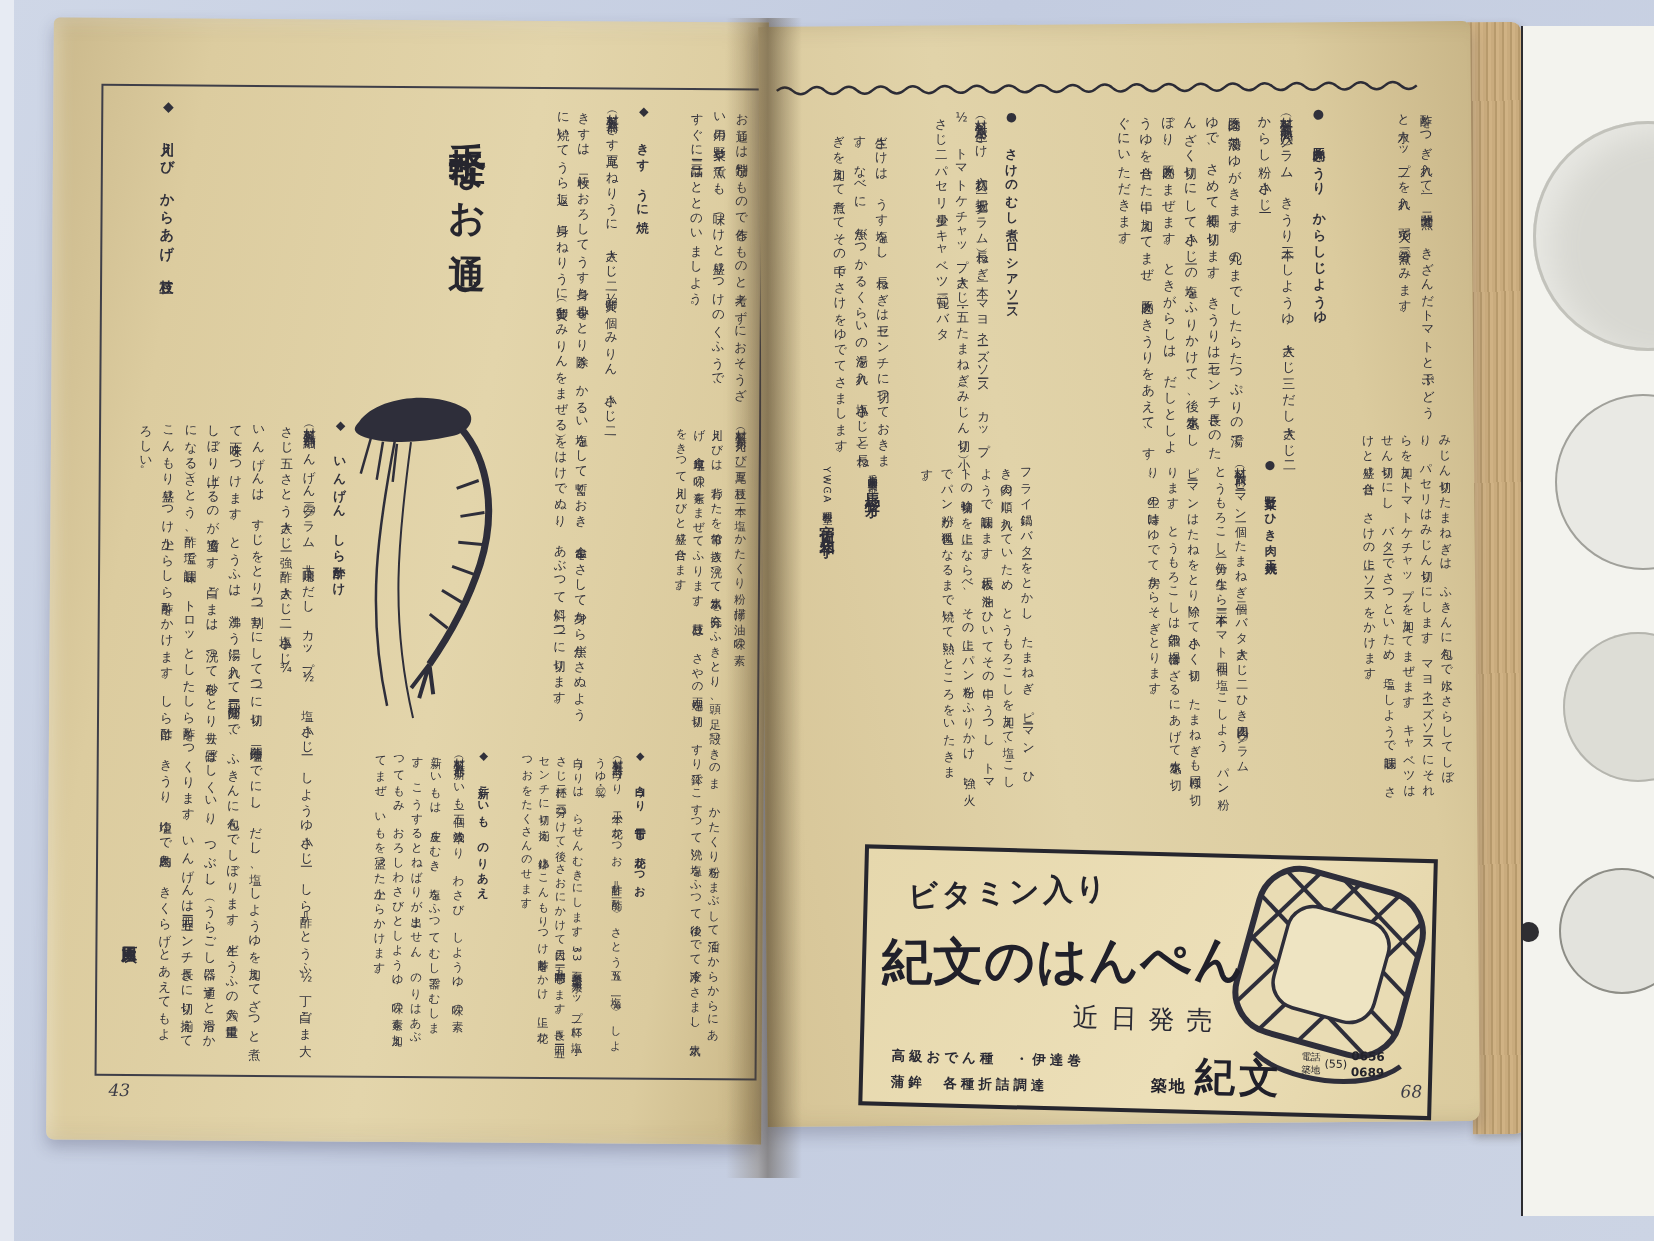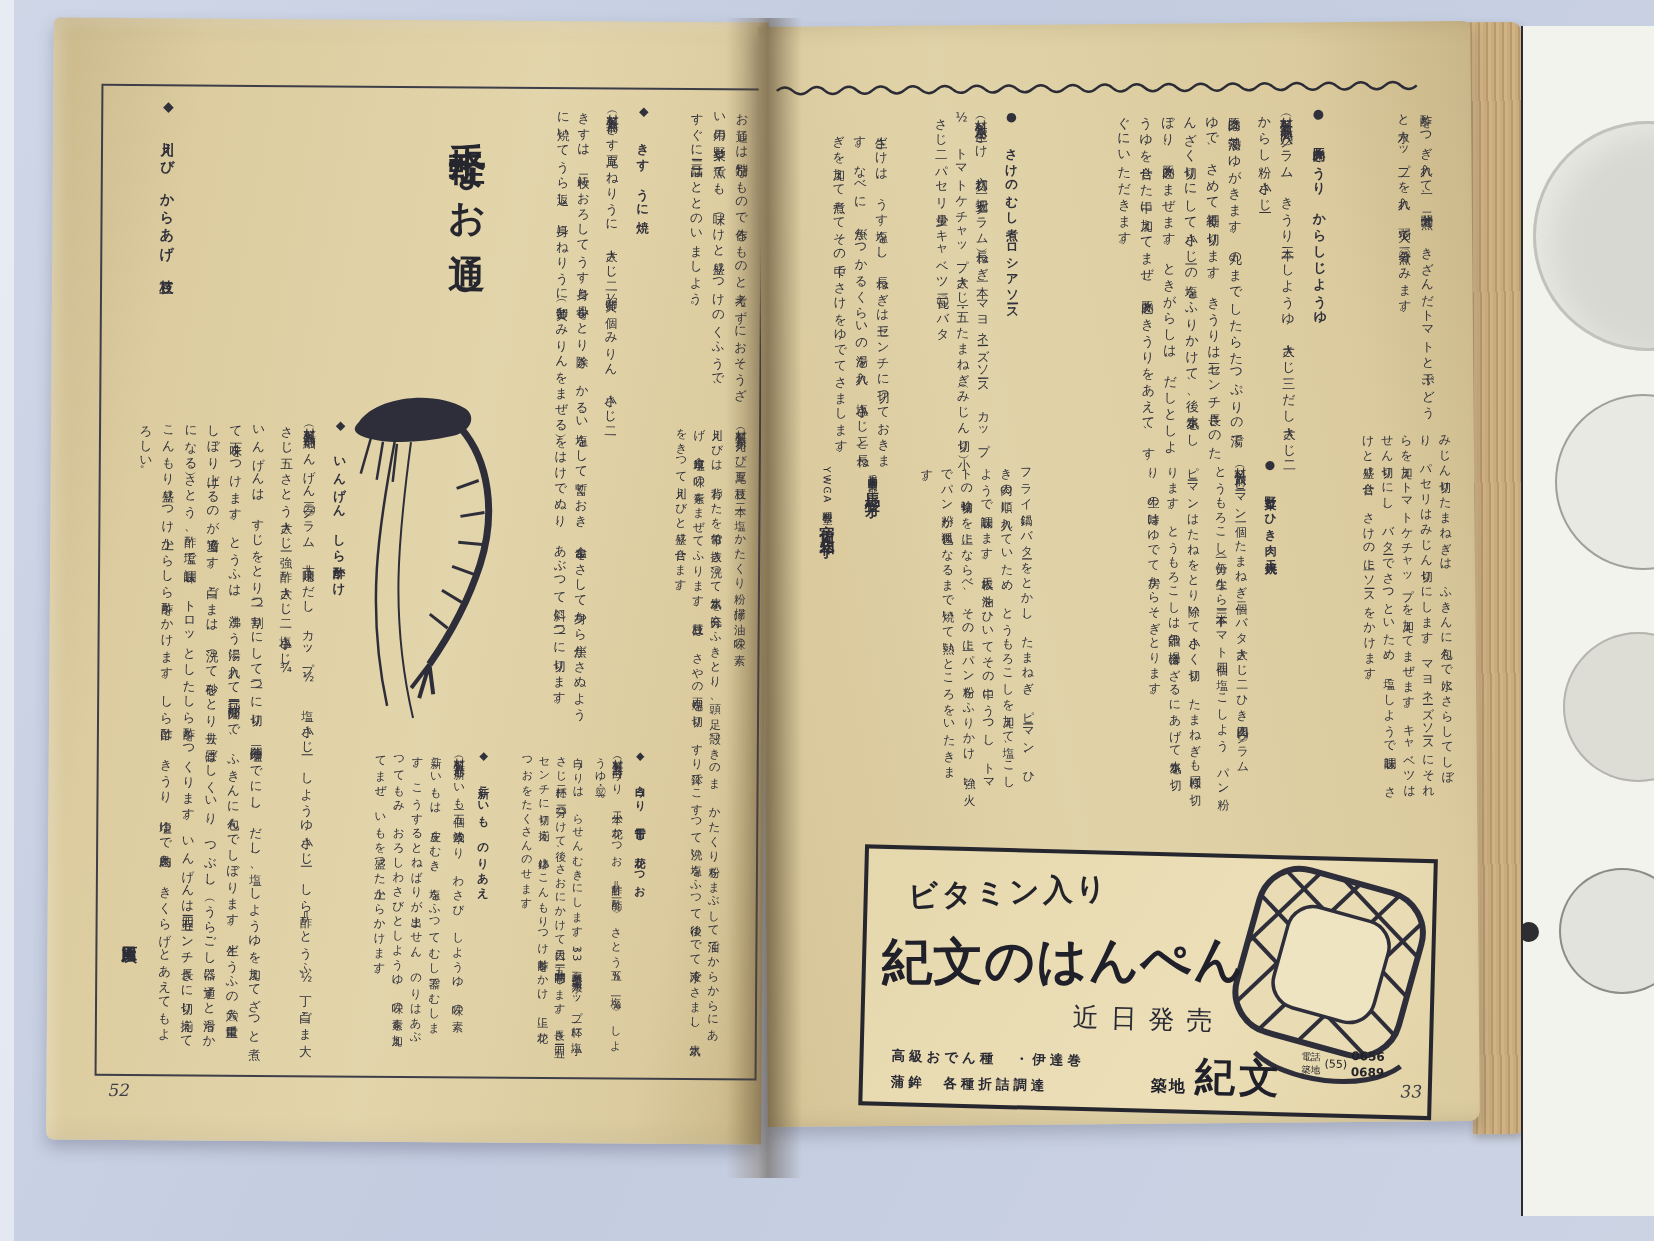--- a/index.html
+++ b/index.html
@@ -139,21 +139,21 @@
 
       <div class="sec v" style="top:330px;left:40px;width:210px;height:630px;font-size:12.5px;line-height:1.8;">
         <span class="sec-h" style="margin-left:8px;">◆　いんげん　しら酢かけ</span>
         <span class="sec-m" style="margin-left:6px;">材料（五人前）細いんげん三〇〇グラム　下味用＝だし　カップ½　塩　小さじ一　しようゆ小さじ一　しら酢＝とうふ½丁　白ごま大さじ五　さとう大さじ一強　酢　大さじ二　塩小さじ¾</span>
         <span class="sec-b">いんげんは、すじをとり二つ割りにして二つに切り、三分間塩ゆでにし、だし、塩、しようゆを加えてざつと煮て下味をつけます。とうふは、沸とう湯に入れて三〇秒ー一分間ゆで、ふきんに包んでしぼります。生どうふの六〇％重量にしぼり上げるのが適当です。白ごまは、洗つて砂をとり去り香ばしくいり、つぶし、（うらごし器に通すと滑らかになる）さとう、酢、塩で調味し、トロッとしたしら酢をつくります。いんげんは四ー五センチ長さに切り揃えてこんもり盛りつけ上からしら酢をかけます。しら酢は、きうり、塩ゆで鳥肉と、きくらげとあえてもよろしい。</span>
       </div>
 
       <div class="lp-author v">原田勇次</div>
     </div>
 
-    <div class="pagenum" style="left:62px;top:1062px;">52</div>
+    <div class="pagenum" style="left:62px;top:1062px;">43</div>
   </div>
 
   <div class="page page-right">
 
     <svg style="position:absolute;left:16px;top:56px;" width="664" height="14" viewBox="0 0 664 14">
       <path d="M2 8 q8 -7 16 0 t16 0 t16 0 t16 0 t16 0 t16 0 t16 0 t16 0 t16 0 t16 0 t16 0 t16 0 t16 0 t16 0 t16 0 t16 0 t16 0 t16 0 t16 0 t16 0 t16 0 t16 0 t16 0 t16 0 t16 0 t16 0 t16 0 t16 0 t16 0 t16 0 t16 0 t16 0 t16 0 t16 0 t16 0 t16 0 t16 0 t16 0 t16 0 t16 0" stroke="#2c2c36" stroke-width="2.4" fill="none"></path>
     </svg>
 
     <div class="sec v" style="top:84px;left:582px;width:96px;height:310px;font-size:12.5px;line-height:1.8;">
       <span class="sec-b">酢をつぎ入れて一、二分間煮て、きざんだトマトと干ぶどうと水カップ一を入れ、弱火で三〇分煮こみます。</span>
@@ -239,17 +239,17 @@
           <span>築地</span>
         </span>
         <span class="area">(55)</span>
         <span class="stack nums">
           <span>0656</span>
           <span>0689</span>
         </span>
       </div>
     </div>
 
-    <div class="pagenum" style="left:633px;top:1060px;">33</div>
+    <div class="pagenum" style="left:633px;top:1060px;">68</div>
   </div>
 
   <div class="gutter"></div>
 </div>
 
 </body></html>

